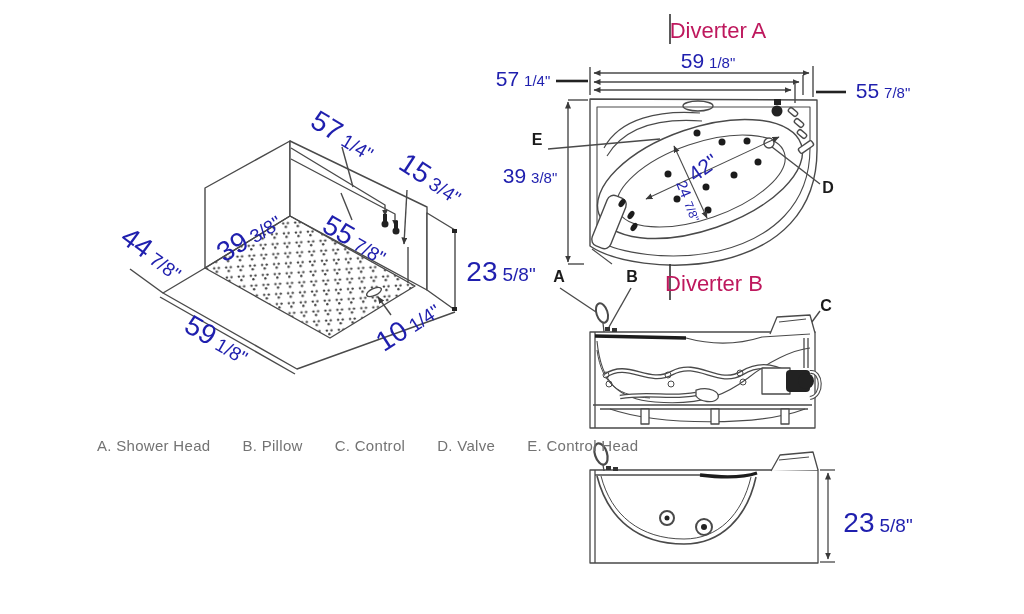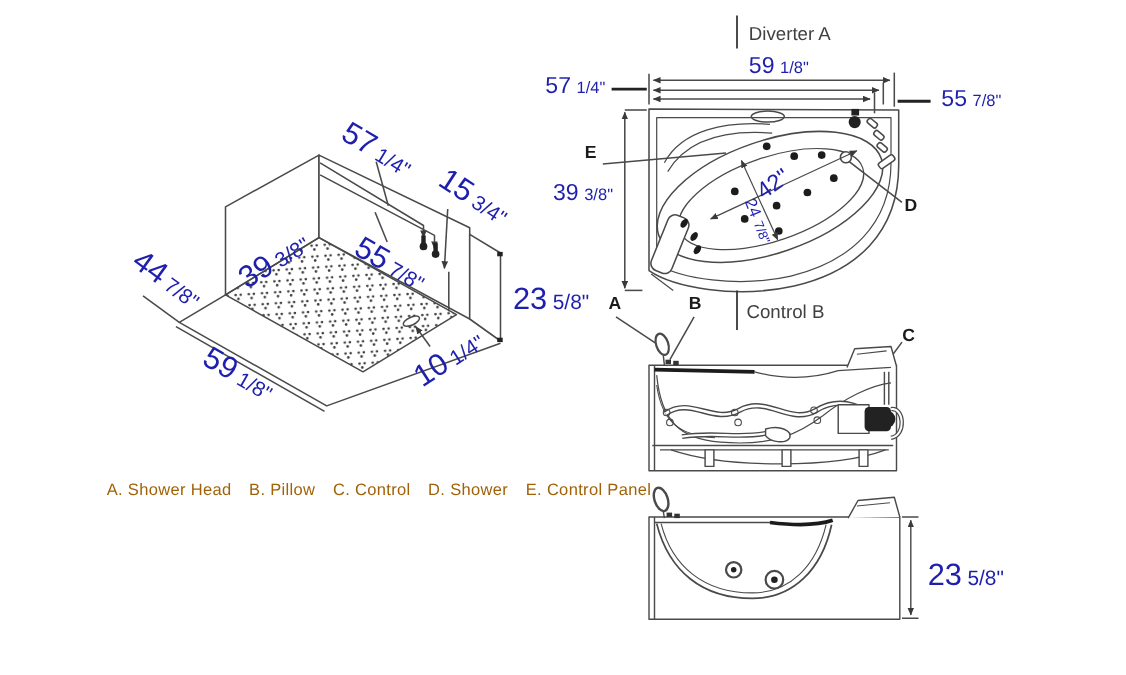--- a/index.html
+++ b/index.html
@@ -8,26 +8,26 @@
   .stage{position:absolute;inset:0;width:1024px;height:614px}
   svg.art{position:absolute;left:0;top:0}
   
   .dim{position:absolute;color:#1f1fae;white-space:nowrap;line-height:1;
        transform:translate(-50%,-50%) rotate(var(--r,0deg))}
   .dim .frac{margin-left:5px}
   .lg{font-size:28px}.lg .frac{font-size:19px}
   .md{font-size:21px}.md .frac{font-size:15px}
   .sm{font-size:15px}.sm .frac{font-size:12px}
   
-  .lbl{position:absolute;color:#404040;font-size:17px;white-space:nowrap;
+  .lbl{position:absolute;color:#be185d;font-size:22px;white-space:nowrap;
        line-height:1;transform:translate(-50%,-50%)}
   .co{position:absolute;color:#1b1b1b;font-size:16px;font-weight:700;
       line-height:1;transform:translate(-50%,-50%)}
-  .legend{position:absolute;left:97px;top:437px;display:flex;gap:16px;
-          font-size:15px;color:#a16207;letter-spacing:.3px;white-space:nowrap}
+  .legend{position:absolute;left:97px;top:437px;display:flex;gap:32px;
+          font-size:15px;color:#737373;letter-spacing:.3px;white-space:nowrap}
 </style>
 </head>
 <body>
 
 <div class="stage">
 
   <svg class="art" width="1024" height="614" viewBox="0 0 1024 614">
     <defs>
       <marker id="ah" markerWidth="9" markerHeight="8" refX="6.5" refY="3" orient="auto-start-reverse" markerUnits="userSpaceOnUse">
         <path d="M0,0 L7,3 L0,6 Z" fill="#3a3a3a"></path>
@@ -227,21 +227,21 @@
     <span class="num">59</span><span class="frac">1/8"</span>
   </div>
   <div class="dim lg" style="left:408px;top:326px;--r:-33deg">
     <span class="num">10</span><span class="frac">1/4"</span>
   </div>
   <div class="dim lg" style="left:501px;top:272px">
     <span class="num">23</span><span class="frac">5/8"</span>
   </div>
 
   <div class="lbl" style="left:718px;top:31px">Diverter A</div>
-  <div class="lbl" style="left:714px;top:284px">Control B</div>
+  <div class="lbl" style="left:714px;top:284px">Diverter B</div>
 
   <div class="dim md" style="left:708px;top:60px">
     <span class="num">59</span><span class="frac">1/8"</span>
   </div>
   <div class="dim md" style="left:523px;top:78px">
     <span class="num">57</span><span class="frac">1/4"</span>
   </div>
   <div class="dim md" style="left:883px;top:90px">
     <span class="num">55</span><span class="frac">7/8"</span>
   </div>
@@ -262,17 +262,17 @@
   <div class="co" style="left:826px;top:306px">C</div>
 
   <div class="dim lg" style="left:878px;top:523px">
     <span class="num">23</span><span class="frac">5/8"</span>
   </div>
 
   <div class="legend">
     <span>A. Shower Head</span>
     <span>B. Pillow</span>
     <span>C. Control</span>
-    <span>D. Shower</span>
-    <span>E. Control Panel</span>
+    <span>D. Valve</span>
+    <span>E. Control Head</span>
   </div>
 
 </div>
 
 </body></html>

